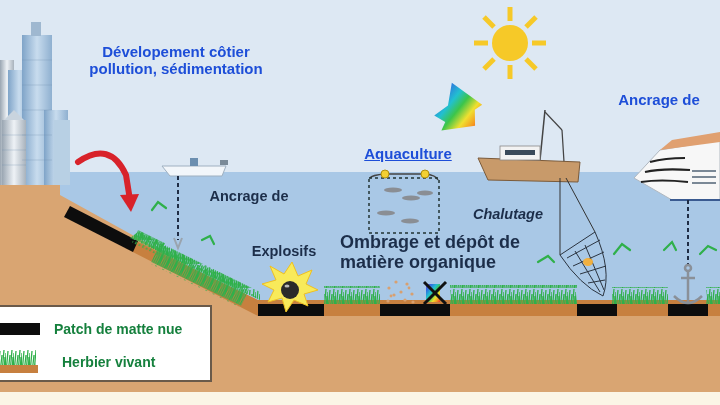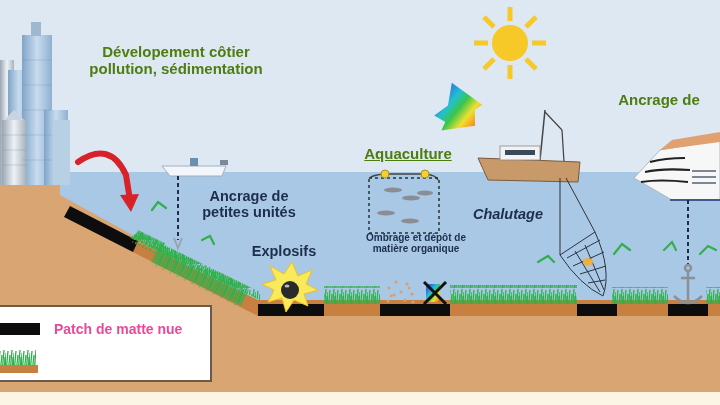--- a/index.html
+++ b/index.html
@@ -1,23 +1,23 @@
 <!DOCTYPE html>
 <html><head>
   <meta charset="utf-8">
   <style>
     html, body { margin: 0; padding: 0; }
     body { width: 720px; height: 405px; overflow: hidden; background: #fdf9f0; font-family: "Liberation Sans", sans-serif; }
     #scene { position: absolute; left: 0; top: 0; width: 720px; height: 405px; }
     .lbl { position: absolute; font-family: "Liberation Sans", sans-serif; font-weight: bold; color: #1f2a3a; text-align: center; line-height: 1.12; white-space: nowrap; }
-    .lbl-sky { font-size: 15px; color: #4d7c0f; }
+    .lbl-sky { font-size: 15px; color: #1d4ed8; }
     .lbl-water { font-size: 14.5px; color: #1c2e4a; }
     #legend { position: absolute; left: -4px; top: 305px; width: 216px; height: 77px; background: #ffffff; border: 2px solid #6a5a4a; box-sizing: border-box; }
     .legend-row { position: absolute; left: 0; display: flex; align-items: center; }
-    .legend-text { font-family: "Liberation Sans", sans-serif; font-weight: bold; font-size: 14px; color: #ec4899; white-space: nowrap; }
+    .legend-text { font-family: "Liberation Sans", sans-serif; font-weight: bold; font-size: 14px; color: #15803d; white-space: nowrap; }
   </style>
 </head>
 <body>
 
 <div id="scene">
   <svg width="720" height="405" viewBox="0 0 720 405" xmlns="http://www.w3.org/2000/svg">
     <defs>
       <linearGradient id="rainbow" x1="0" y1="0" x2="1" y2="1">
         <stop offset="0" stop-color="#7b3fd0"></stop>
         <stop offset="0.2" stop-color="#2f6fe0"></stop>
@@ -206,46 +206,46 @@
   </svg>
 
   
   <div class="lbl lbl-sky" style="left:76px; top:44px; width:200px;">
     <div>Dévelopement côtier</div>
     <div>pollution, sédimentation</div>
   </div>
 
   <div class="lbl lbl-water" style="left:196px; top:188px; width:106px;">
     <div>Ancrage de</div>
-    <div>petites unités</div>
   </div>
 
   <div class="lbl lbl-sky" style="left:600px; top:92px; width:118px;">
     <div>Ancrage de</div>
   </div>
 
   <div class="lbl lbl-sky" style="left:356px; top:146px; width:104px;text-decoration:underline;">Aquaculture</div>
 
   <div class="lbl lbl-water" style="left:466px; top:206px; width:84px;font-style:italic;">Chalutage</div>
 
   <div class="lbl lbl-water" style="left:244px; top:243px; width:80px;">Explosifs</div>
 
-  <div class="lbl lbl-water" style="left:340px; top:232px; width:152px; font-size:10px;">
+  <div class="lbl lbl-water" style="left:340px; top:232px; width:152px; font-size:18px;">
     <div>Ombrage et dépôt de</div>
     <div>matière organique</div>
   </div>
 
   
   <div id="legend">
     <div class="legend-row" style="top:14px;">
       <span style="display:inline-block; width:42px; height:12px; background:#0d0d0d; margin-right:14px;"></span>
       <span class="legend-text">Patch de matte nue</span>
     </div>
     <div class="legend-row" style="top:42px;">
       <span style="display:inline-block; width:42px; height:26px; margin-right:22px; position:relative;">
         <svg width="42" height="26" viewBox="0 0 42 26">
           <rect x="0" y="0" width="38" height="16" fill="url(#grass)"></rect>
           <rect x="0" y="16" width="40" height="8" fill="#c7803f"></rect>
         </svg>
       </span>
+      <span class="legend-text">Herbier vivant</span>
     </div>
   </div>
 </div>
 
 </body></html>

